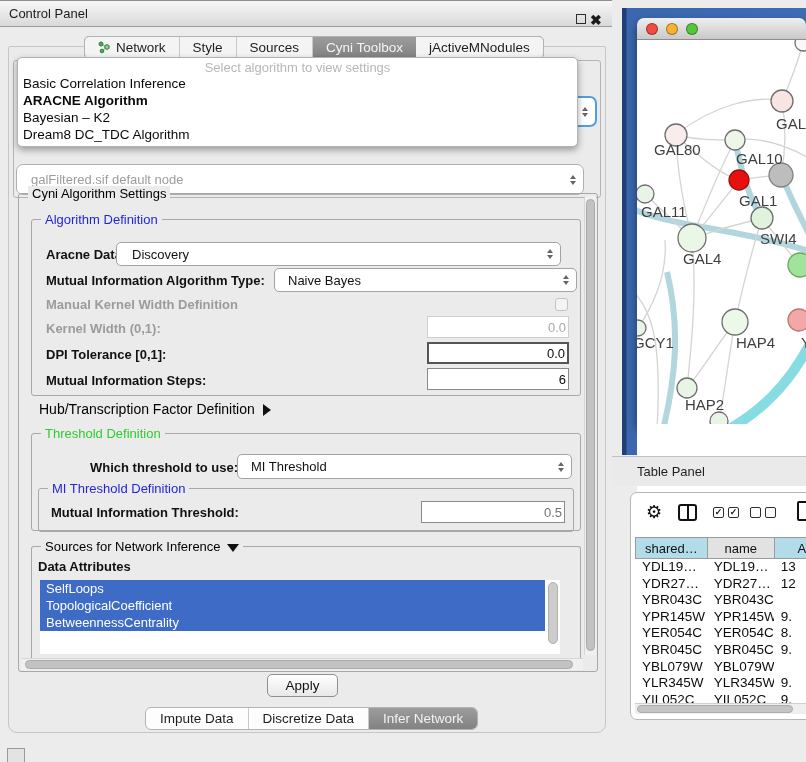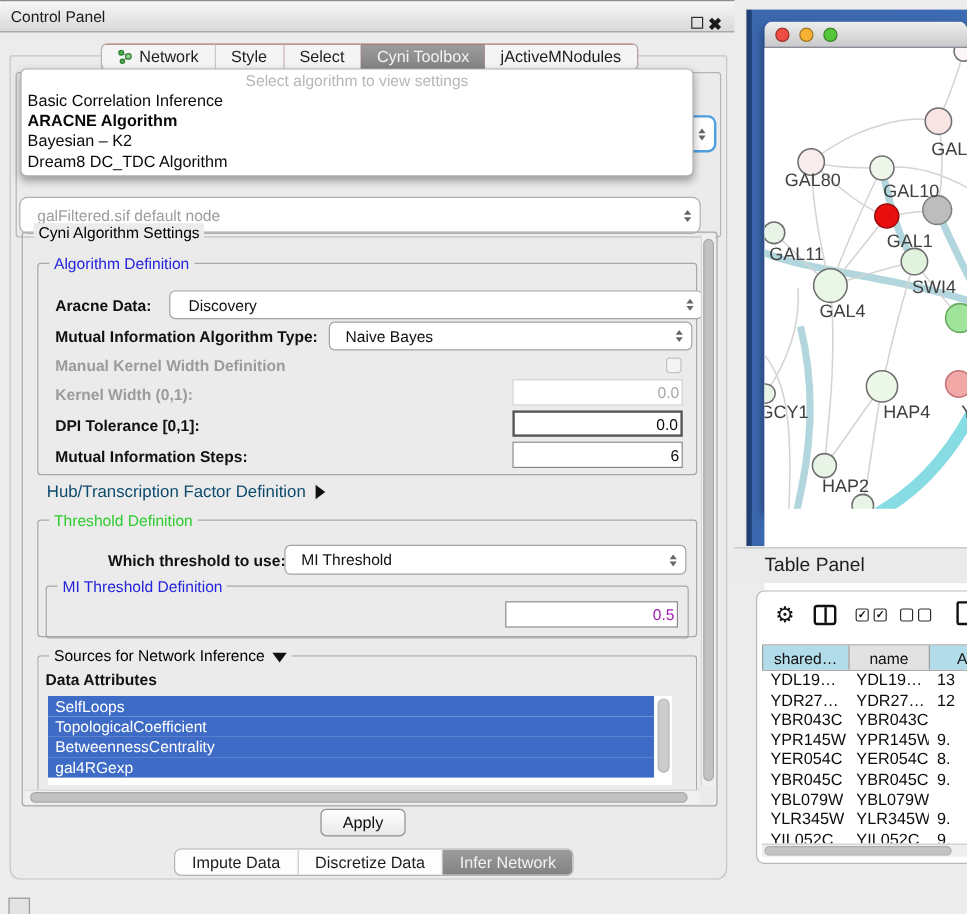--- a/index.html
+++ b/index.html
@@ -8,21 +8,21 @@
   .abs { position:absolute; }
 
   
   .cp-titlebar { left:0; top:5; width:612px; height:27px;
     background:linear-gradient(#f7f7f7,#d9d9d9); border-top:1px solid #8e8e8e; border-bottom:1px solid #9a9a9a;
     font-size:13px; color:#1c1c1c; line-height:26px; padding-left:9px; }
   .float-box { left:576px; top:13px; width:10px; height:10px; border:1.5px solid #2c2c2c; background:transparent; }
   .close-x { left:590px; top:6px; font-size:14px; font-weight:700; color:#1a1a1a; }
 
   .cp-tabs { left:84px; top:36px; height:23px; display:flex; align-items:stretch;
-    background:#b91c1c; border:1px solid #b3b3b3; border-radius:5px; overflow:hidden; }
+    background:#404040; border:1px solid #b3b3b3; border-radius:5px; overflow:hidden; }
   .cp-tab { padding:0 13px; font-size:13.5px; color:#1d1d1d; display:flex; align-items:center; gap:5px;
     border-right:1px solid #c9c9c9; background:#f4f4f4; white-space:nowrap; }
   .cp-tab:last-child { border-right:none; }
   .cp-tab.selected { background:linear-gradient(#9c9c9c,#828282); color:#f4f4f4; border-right:none; }
 
   .inner-panel { left:8px; top:46px; width:598px; height:687px; background:#ebebeb;
     border:1px solid #c6c6c6; border-radius:2px 2px 9px 9px; }
 
   
   .bg-groupbox { left:13px; top:60px; width:588px; height:138px; border:1px solid #b5b5b5; border-radius:3px; }
@@ -79,21 +79,21 @@
   .desktop { left:622px; top:8px; width:184px; height:447px;
     background:linear-gradient(90deg,#203f74 0px,#203f74 4px,#3b67ae 5px,#3e6cb4 100%); }
   .net-window { position:absolute; left:15px; top:10px; width:169px; height:406px; border-radius:7px 7px 0 0;
     box-shadow:0 5px 9px rgba(0,0,0,.5); }
   .net-titlebar { height:22px; background:linear-gradient(#efefef,#c9c9c9); border-radius:7px 7px 0 0;
     border-bottom:1px solid #8d8d8d; display:flex; align-items:center; padding-left:9px; gap:8px; }
   .light { width:12px; height:12px; border-radius:50%; border:1px solid rgba(0,0,0,.35); }
   .net-canvas { position:relative; width:100%; height:491px; background:#fff; overflow:hidden; }
 
   .tp-strip { left:612px; top:456px; width:194px; height:30px; background:#eaeaea; border-top:1px solid #c2c2c2;
-    font-size:16px; color:#1e1e1e; line-height:30px; padding-left:25px; }
+    font-size:13px; color:#1e1e1e; line-height:30px; padding-left:25px; }
   .tbl-container { left:630px; top:492px; width:200px; height:228px; background:#fff; border:1px solid #b7b7b7; border-radius:7px; }
   .tb-toolbar { position:absolute; left:0; top:6px; height:30px; width:100%; }
   .gear { position:absolute; left:15px; top:2px; font-size:18px; color:#101010; }
   .cols-icon { position:absolute; left:47px; top:5px; width:19px; height:17px; border:2px solid #111; border-radius:3px; }
   .cols-icon::after { content:""; position:absolute; left:6.5px; top:0; bottom:0; width:2px; background:#111; }
   .cb { position:absolute; top:8px; width:11px; height:11px; border:1.5px solid #2e2e2e; border-radius:2px;
     font-size:9px; line-height:9px; text-align:center; color:#111; font-weight:700; }
   .doc-icon { position:absolute; left:166px; top:2px; width:16px; height:20px; border:2px solid #111; border-radius:2px; background:#fff; }
   .tbl-head { position:absolute; left:4px; top:44px; right:0; height:22px; display:flex; border-top:1px solid #9b9b9b; border-bottom:1px solid #9b9b9b; }
   .th { border-left:1px solid #9b9b9b; font-size:13px; color:#111; display:flex; align-items:center; justify-content:center; overflow:hidden; white-space:nowrap; }
@@ -143,21 +143,21 @@
         <circle cx="3" cy="3" r="2" fill="#4caf50" stroke="#2e7d32"></circle>
         <circle cx="9" cy="6" r="2.3" fill="#8ed08e" stroke="#2e7d32"></circle>
         <circle cx="4" cy="10" r="1.8" fill="#4caf50" stroke="#2e7d32"></circle>
       </svg>
       <span>Network</span>
     </div>
     <div class="cp-tab">
       <span>Style</span>
     </div>
     <div class="cp-tab">
-      <span>Select</span>
+      <span>Sources</span>
     </div>
     <div class="cp-tab selected">
       <span>Cyni Toolbox</span>
     </div>
     <div class="cp-tab">
       <span>jActiveMNodules</span>
     </div>
   </div>
 
 <div class="abs dropdown">
@@ -169,21 +169,21 @@
       <div class="dd-item">Dream8 DC_TDC Algorithm</div>
     </div>
 </div>
 
 <div class="groupbox" style="left:18px; top:193px; width:580px; height:479px;">
   <span class="legend">Cyni Algorithm Settings</span>
 
   <div class="groupbox" style="left:12px; top:25px; width:550px; height:177px;">
     <span class="legend blue">Algorithm Definition</span>
     <span class="blab" style="left:14px; top:27px;">Aracne Data:</span>
-    <div class="combo" style="left:109px; top:22px; width:445px; height:24px;padding-left:15px;">
+    <div class="combo" style="left:84px; top:22px; width:445px; height:24px;padding-left:15px;">
       <span>Discovery</span>
       <span class="spin">
           <i class="up"></i>
           <i class="dn"></i>
         </span>
     </div>
     <span class="blab" style="left:14px; top:53px;">Mutual Information Algorithm Type:</span>
     <div class="combo" style="left:242px; top:48px; width:303px; height:24px;">
       <span>Naive Bayes</span>
       <span class="spin">
@@ -200,51 +200,51 @@
     <span class="blab" style="left:14px; top:127px;">DPI Tolerance [0,1]:</span>
     <div class="field" style="left:395px; top:122px; width:142px; height:22px; border:2px solid #555; color:#0a0a0a;">
       <span>0.0</span>
     </div>
     <span class="blab" style="left:14px; top:153px;">Mutual Information Steps:</span>
     <div class="field" style="left:395px; top:148px; width:142px; height:22px; border:1px solid #8a8a8a; color:#0a0a0a;">
       <span>6</span>
     </div>
   </div>
 
-  <div class="abs" style="left:20px; top:207px; font-size:14px; color:#0c4a6e;">
+  <div class="abs" style="left:20px; top:207px; font-size:14px; color:#000000;">
     <span>Hub/Transcription Factor Definition</span><span class="tri-right"></span>
   </div>
 
   <div class="groupbox" style="left:12px; top:239px; width:550px; height:98px;">
     <span class="legend green">Threshold Definition</span>
     <span class="blab" style="left:58px; top:26px;">Which threshold to use:</span>
     <div class="combo" style="left:205px; top:20px; width:335px; height:25px;">
       <span>MI Threshold</span>
       <span class="spin">
           <i class="up"></i>
           <i class="dn"></i>
         </span>
     </div>
     <div class="groupbox" style="left:6px; top:54px; width:536px; height:44px;">
       <span class="legend blue">MI Threshold Definition</span>
-      <div class="field" style="left:382px; top:12px; width:144px; height:22px; border:1px solid #8a8a8a; color:#a21caf;">
+      <span class="blab" style="left:12px; top:16px;">Mutual Information Threshold:</span>
+      <div class="field" style="left:382px; top:12px; width:144px; height:22px; border:1px solid #8a8a8a; color:#737373;">
         <span>0.5</span>
       </div>
     </div>
   </div>
 
   <div class="groupbox" style="left:12px; top:352px; width:550px; height:118px; border-bottom:none;">
     <span class="legend"><span>Sources for Network Inference</span><span class="tri-down"></span></span>
     <span class="blab" style="left:6px; top:12px;">Data Attributes</span>
     <div class="attr-list" style="left:8px; top:33px; width:520px; height:74px;" id="attrList">
 
     <div class="attr-item">SelfLoops</div>
         <div class="attr-item">TopologicalCoefficient</div>
         <div class="attr-item">BetweennessCentrality</div>
-        <div class="attr-item">gal4RGexp</div>
         <div class="list-scroll"></div>
       </div>
   </div>
 
   <div class="vscroll">
       <div class="thumb"></div>
     </div>
   <div class="hscroll">
       <div class="thumb"></div>
     </div>

